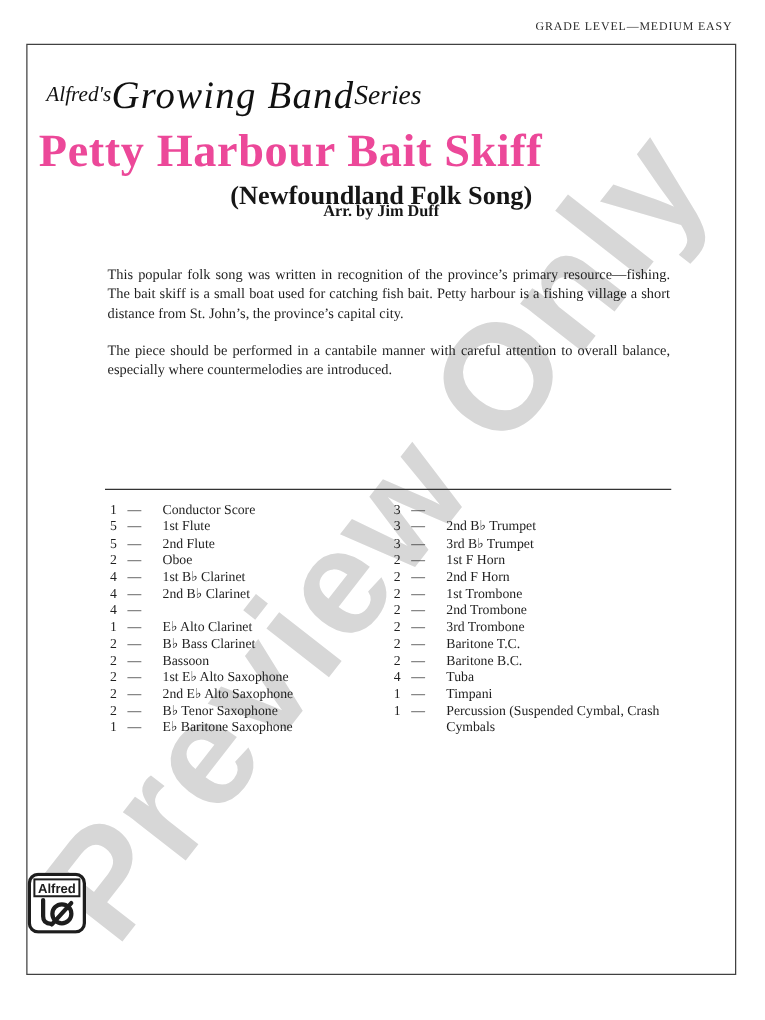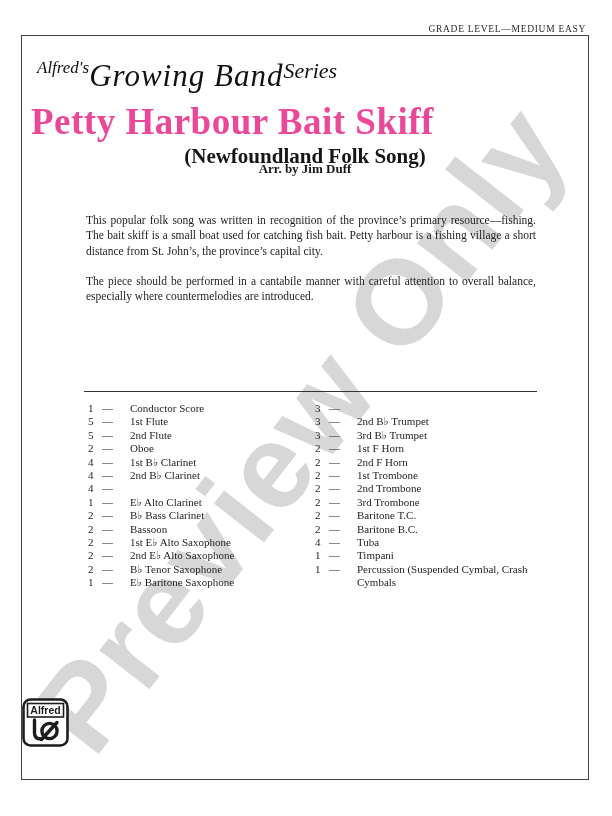--- a/index.html
+++ b/index.html
@@ -27,37 +27,36 @@
     user-select:none;
   }
 
   .grade-level {
     position:absolute;
     top:17px; right:26px;
     font-size:9.5px;
     letter-spacing:0.7px;
     color:#2a2a2a;
     z-index:3;
-    margin-top:7px;
   }
 
   .frame {
     position:absolute;
     left:21px; top:35px;
     width:566px; height:743px;
     border:1.6px solid #414141;
     z-index:2;
   }
 
   
   .series {
     position:absolute;
     left:15px; top:22px;
     display:flex;
-    align-items:flex-start;
+    align-items:center;
     font-style:italic;
     color:#111;
   }
   .series .pre  { font-size:17px; }
   .series .main { font-size:31px; letter-spacing:1px; }
   .series .suf  { font-size:22px; }
 
   .title {
     position:absolute;
     top:64px; left:9px; width:100%;

